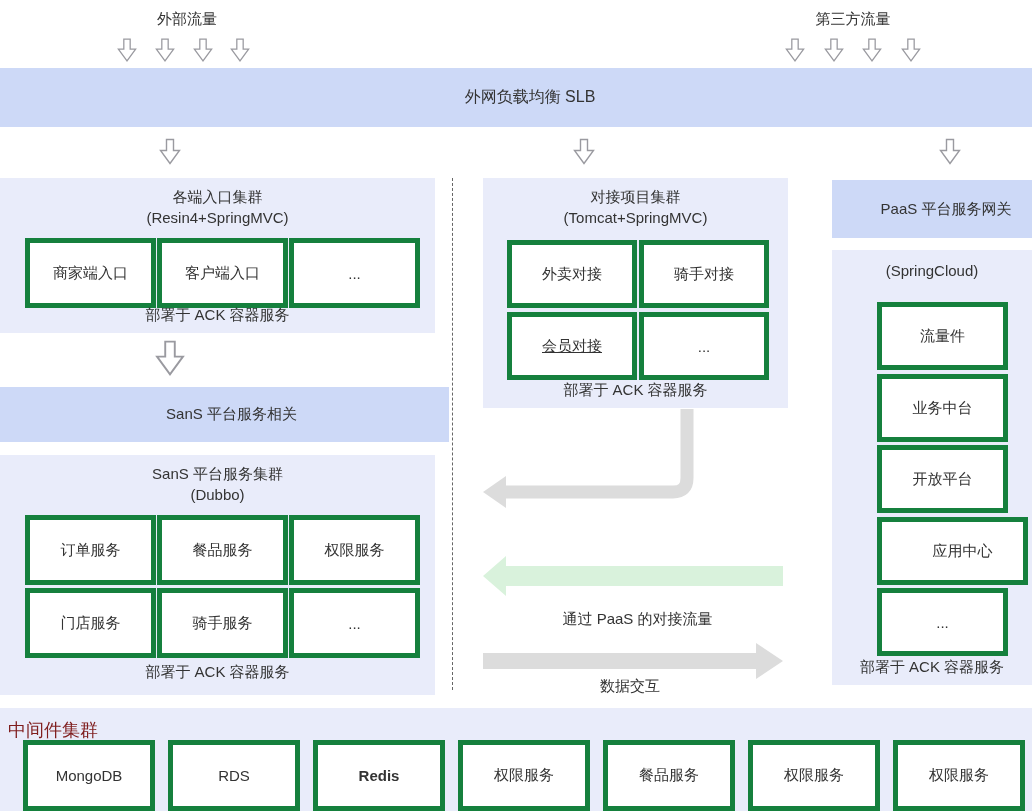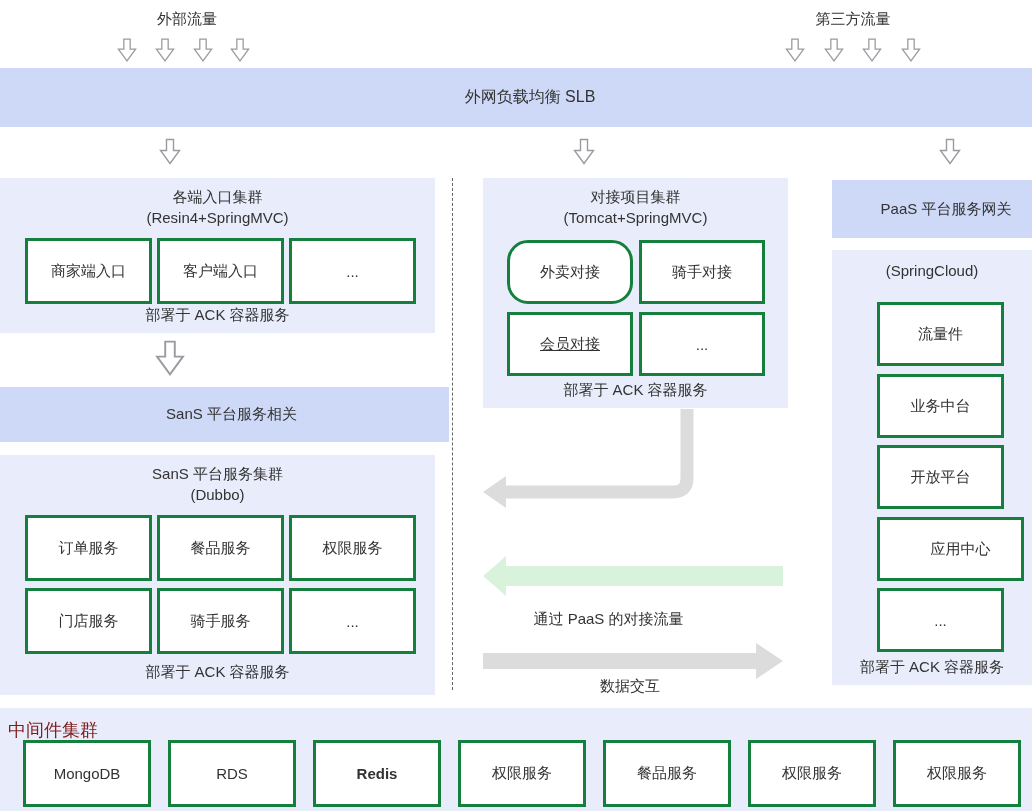--- a/index.html
+++ b/index.html
@@ -11,21 +11,21 @@
   .banner{
     position:absolute;background:#cdd9f7;display:flex;align-items:center;justify-content:center;
     font-size:16px;color:#333;padding-left:14px;
   }
   .panel{position:absolute;background:#e9ecfa;}
   .panel-title{
     position:absolute;top:8px;left:0;width:100%;text-align:center;
     font-size:15px;line-height:21px;color:#333;
   }
   .wbox{
-    position:absolute;background:#ffffff;border:3px solid #15803d;
+    position:absolute;background:#ffffff;border:5px solid #15803d;
     display:flex;align-items:center;justify-content:center;font-size:15px;color:#333;
   }
   .caption{position:absolute;left:0;width:100%;text-align:center;font-size:15px;color:#333;}
   .toplabel{position:absolute;text-align:center;font-size:15px;color:#333;}
   .flowlabel{position:absolute;text-align:center;font-size:15px;color:#333;}
   .harrow path{fill:#ffffff;stroke:#9a9aa0;stroke-width:1.4;}
   .divider{
     position:absolute;left:452px;top:178px;height:512px;width:0;
     border-left:1px dashed #666;
   }
@@ -115,37 +115,37 @@
     <div class="wbox" style="left:157px;top:133px;width:121px;height:60px;">骑手服务</div>
     <div class="wbox" style="left:289px;top:133px;width:121px;height:60px;">...</div>
     <div class="caption" style="top:208px;">部署于 ACK 容器服务</div>
   </div>
 
   <div class="panel" style="left:483px;top:178px;width:305px;height:230px;">
     <div class="panel-title">
       <div>对接项目集群</div>
       <div>(Tomcat+SpringMVC)</div>
     </div>
-    <div class="wbox" style="left:24px;top:62px;width:120px;height:58px;border-radius:21px;">外卖对接</div>
+    <div class="wbox" style="left:24px;top:62px;width:120px;height:58px;">外卖对接</div>
     <div class="wbox" style="left:156px;top:62px;width:120px;height:58px;">骑手对接</div>
     <div class="wbox" style="left:24px;top:134px;width:120px;height:58px;text-decoration:underline;">会员对接</div>
     <div class="wbox" style="left:156px;top:134px;width:120px;height:58px;">...</div>
     <div class="caption" style="top:203px;">部署于 ACK 容器服务</div>
   </div>
 
   <svg class="abs" style="left:470px;top:409px;" width="235" height="106" viewBox="470 409 235 106">
     <path class="elbow" d="M687 409 L687 478 Q687 492 673 492 L504 492"></path>
     <polygon class="solid-gray" points="506,476 506,508 483,492"></polygon>
   </svg>
 
   <svg class="abs" style="left:483px;top:554px;" width="300" height="44" viewBox="483 554 300 44">
     <rect class="solid-green" x="506" y="566" width="277" height="20"></rect>
     <polygon class="solid-green" points="506,556 506,596 483,576"></polygon>
   </svg>
-  <div class="flowlabel" style="left:486px;top:610px;width:245px;">通过 PaaS 的对接流量</div>
+  <div class="flowlabel" style="left:515px;top:610px;width:245px;">通过 PaaS 的对接流量</div>
 
   <svg class="abs" style="left:483px;top:640px;" width="300" height="42" viewBox="483 640 300 42">
     <rect class="solid-gray" x="483" y="653" width="273" height="16"></rect>
     <polygon class="solid-gray" points="756,643 756,679 783,661"></polygon>
   </svg>
   <div class="flowlabel" style="left:520px;top:677px;width:220px;">数据交互</div>
 
   <div class="banner" style="left:832px;top:180px;width:200px;height:58px;font-size:15px;">
     <span>PaaS 平台服务网关</span>
   </div>

